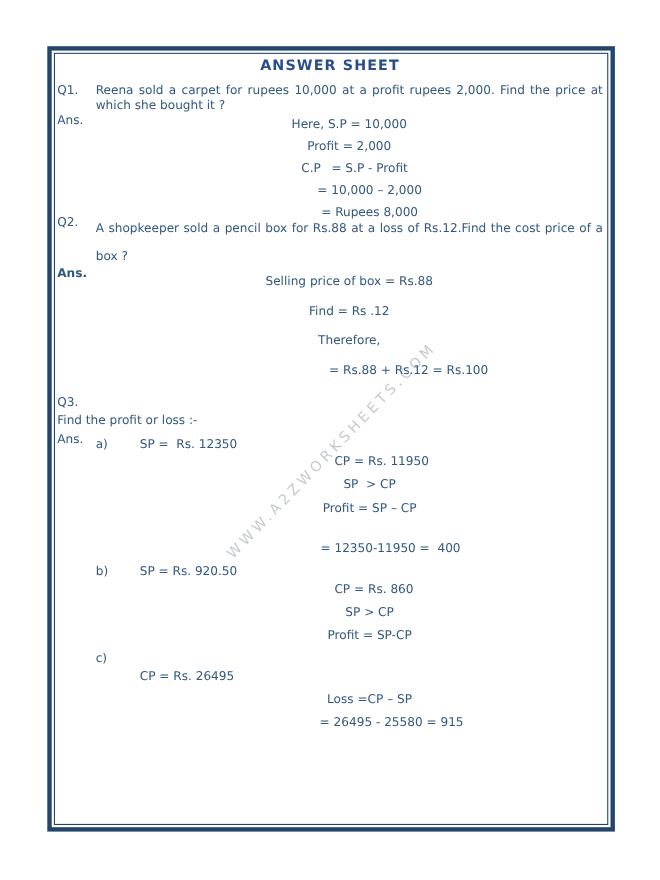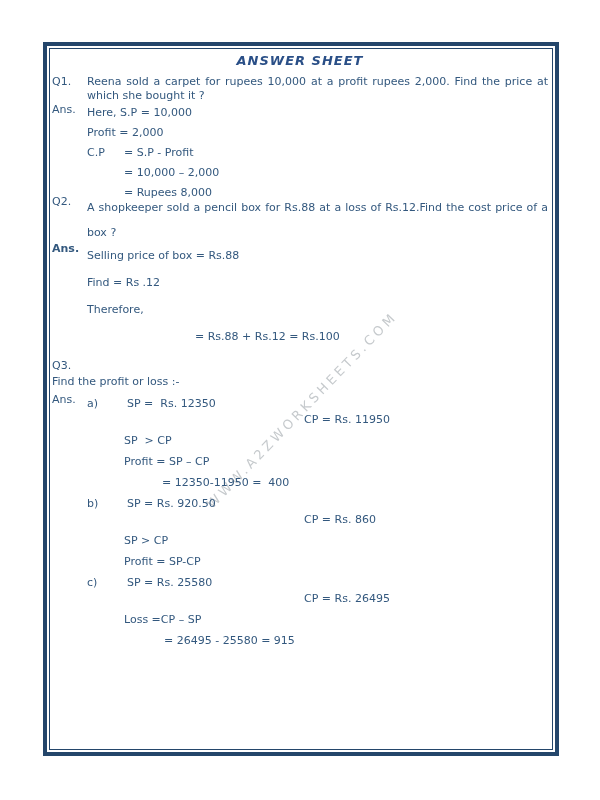--- a/index.html
+++ b/index.html
@@ -21,48 +21,48 @@
   }
   .watermark {
     position:absolute; left:252px; top:361px;
     transform:translate(-50%,-50%) rotate(-46deg);
     color:#c6cacd; font-size:13px; letter-spacing:3.5px;
     white-space:nowrap; pointer-events:none;
   }
   .title {
     text-align:center; color:#2a4f87; font-weight:bold;
     font-size:13px; line-height:17px; letter-spacing:1px;
-    margin:0 0 6px 0; position:relative;font-style:italic;
+    margin:0 0 6px 0; position:relative;
   }
   .row { display:flex; position:relative; }
   .qlabel { width:35px; flex:none; white-space:pre-wrap; }
   .qlabel.bold { font-weight:bold; }
   .qbody { flex:1; min-width:0; }
   .just { text-align:justify; }
   .pre { white-space:pre-wrap; }
-  .line { white-space:pre-wrap; }
+  .line { white-space:pre-wrap;text-align:center; }
 
   .q1-question .qbody { line-height:14px; }
   .ansq1 .line { line-height:20px; }
   .cp-label { display:inline-block; width:37px; white-space:pre-wrap; }
 
   .q2-question { margin-top:-8px; }
   .q2-question .qbody { line-height:25px; }
   .ansq2 { margin-top:-3px; }
   .ansq2 .line { line-height:27px; }
 
   .q3-question { margin-top:9px;flex-direction:column; }
   .q3-question .qbody { line-height:20px; }
   .ansq3 { margin-top:1px; }
   .ansq3 .line { line-height:21px; }
 
   .ind1 { margin-left:37px; }
   .ind-cost { margin-left:38px; }
   .ind-sum { margin-left:108px; }
-  .calc-a { margin-left:75px; }
+  .calc-a { margin-left:75px;margin-top:16px; }
   .calc-b { margin-left:49px; }
   .calc-c { margin-left:77px; }
 
   .part-row { display:flex; line-height:21px; }
   .part-label { width:40px; flex:none; white-space:pre-wrap; }
   .sp-val { width:177px; flex:none; white-space:pre-wrap; }
   .cp-val { white-space:pre-wrap;margin-top:16px; }
 </style>
 </head>
 <body>
@@ -126,21 +126,20 @@
         <div class="part-row">
           <span class="part-label">b)</span>
           <span class="sp-val">SP = Rs. 920.50</span>
           <span class="cp-val">CP = Rs. 860</span>
         </div>
         <div class="line ind1">SP &gt; CP</div>
         <div class="line ind1">Profit = SP-CP</div>
 
         <div class="part-row">
           <span class="part-label">c)</span>
-          <span class="sp-val">SP = Rs. 25580</span>
           <span class="cp-val">CP = Rs. 26495</span>
         </div>
         <div class="line ind1">Loss =CP – SP</div>
         <div class="line calc-c">= 26495 - 25580 = 915</div>
 
       </div>
     </div>
 
   </div>
 </div>

